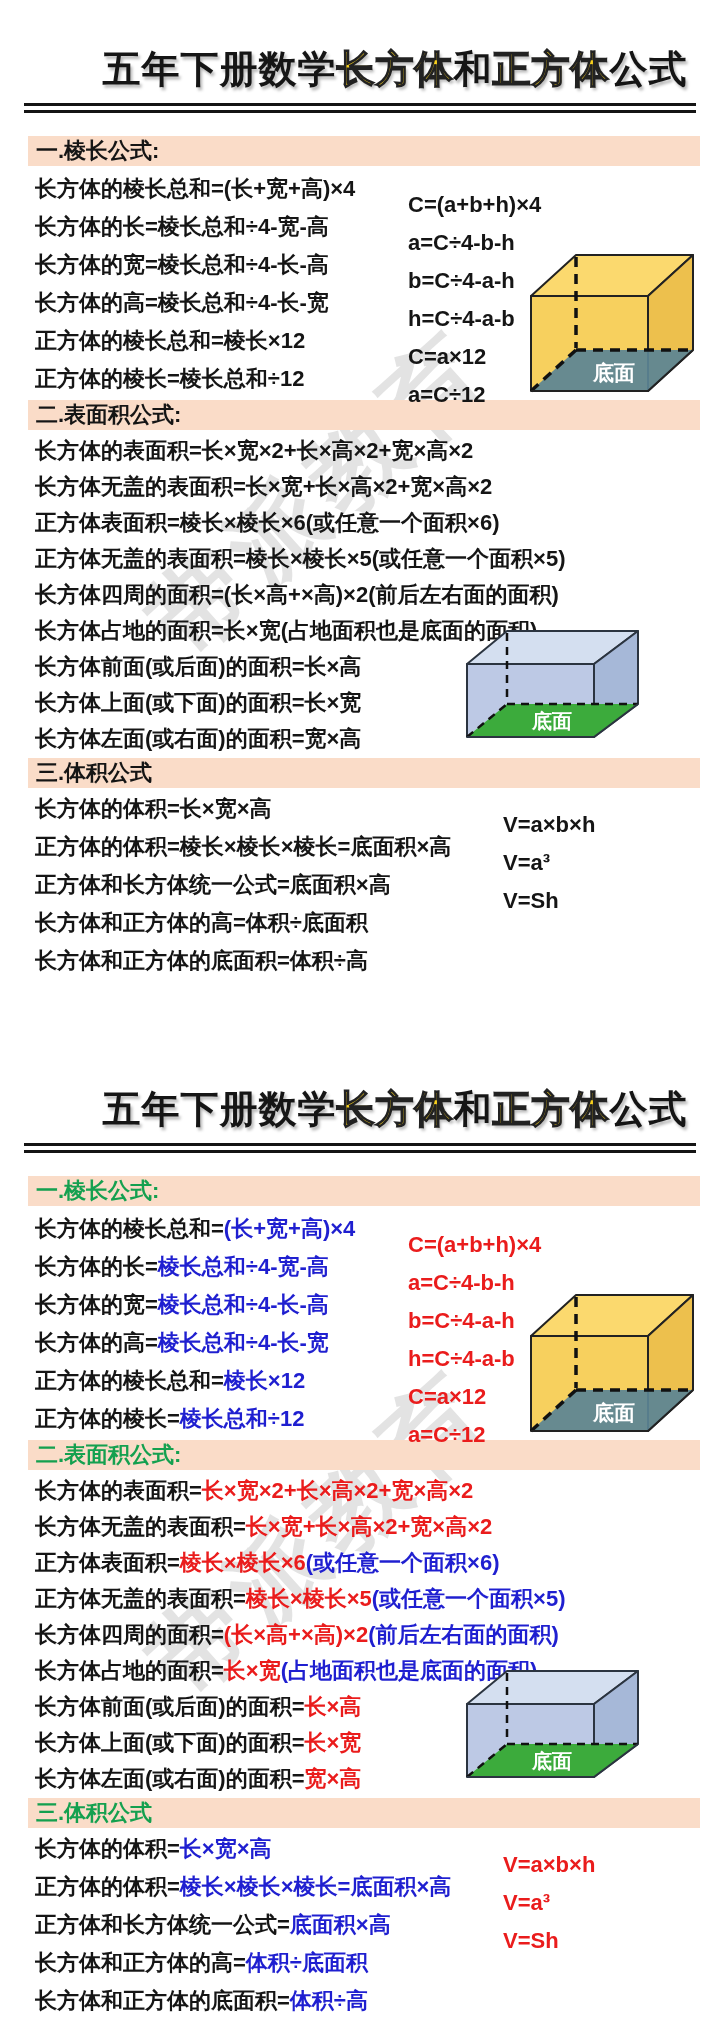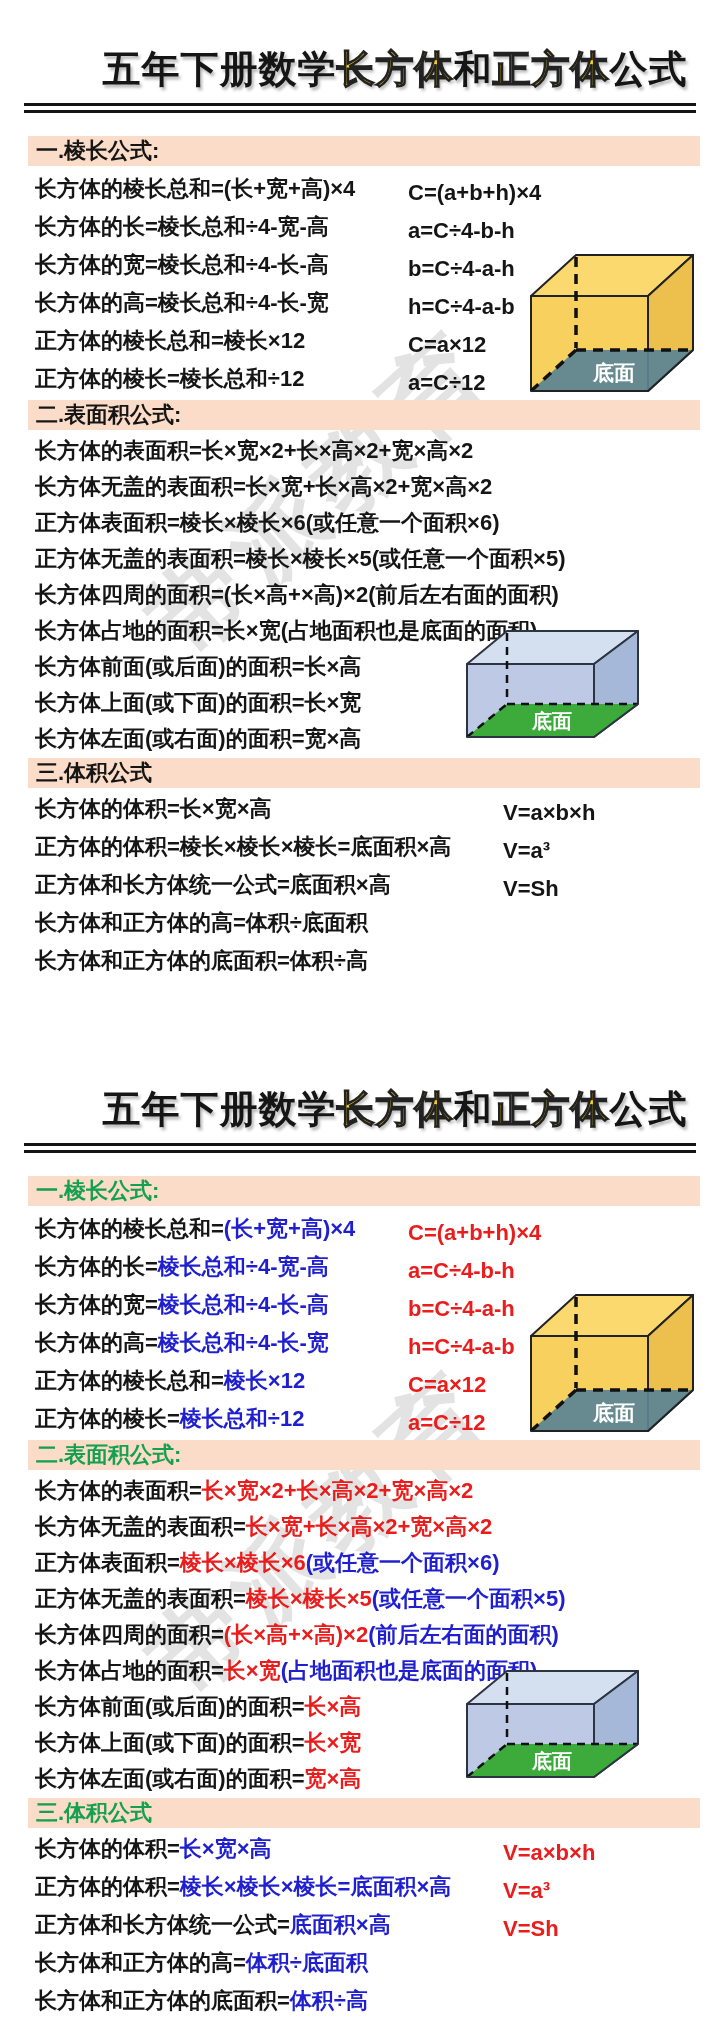--- a/index.html
+++ b/index.html
@@ -10,21 +10,21 @@
          text-shadow:2px 3px 3px rgba(0,0,0,0.28);margin-left:35px;}
   .ty{color:#f8cf1c;-webkit-text-stroke:1.3px #222;}
   .rule{position:absolute;left:24px;width:672px;height:4px;
         border-top:3px solid #141414;border-bottom:3px solid #141414;}
   .bar{position:absolute;left:28px;width:664px;height:30px;line-height:30px;padding-left:8px;
        font-size:22px;font-weight:700;background:#fadcc8;color:#151515;}
   .bar.g{color:#14a04f;}
   .row{position:absolute;left:0;width:720px;height:38px;line-height:38px;
        font-size:22px;font-weight:700;white-space:nowrap;color:#151515;}
   .row .lbl{margin-left:35px;}
-  .frm{position:absolute;top:4px;}
+  .frm{position:absolute;top:16px;}
   .wm{position:absolute;font-size:96px;font-weight:700;letter-spacing:10px;white-space:nowrap;
       color:rgba(60,60,60,0.14);transform:rotate(-42deg);transform-origin:center;}
   .dia{position:absolute;}
 </style>
 </head>
 <body>
 
 <div class="page">
 
   <div class="wm" style="left:110px;top:430px">带派教育</div>

